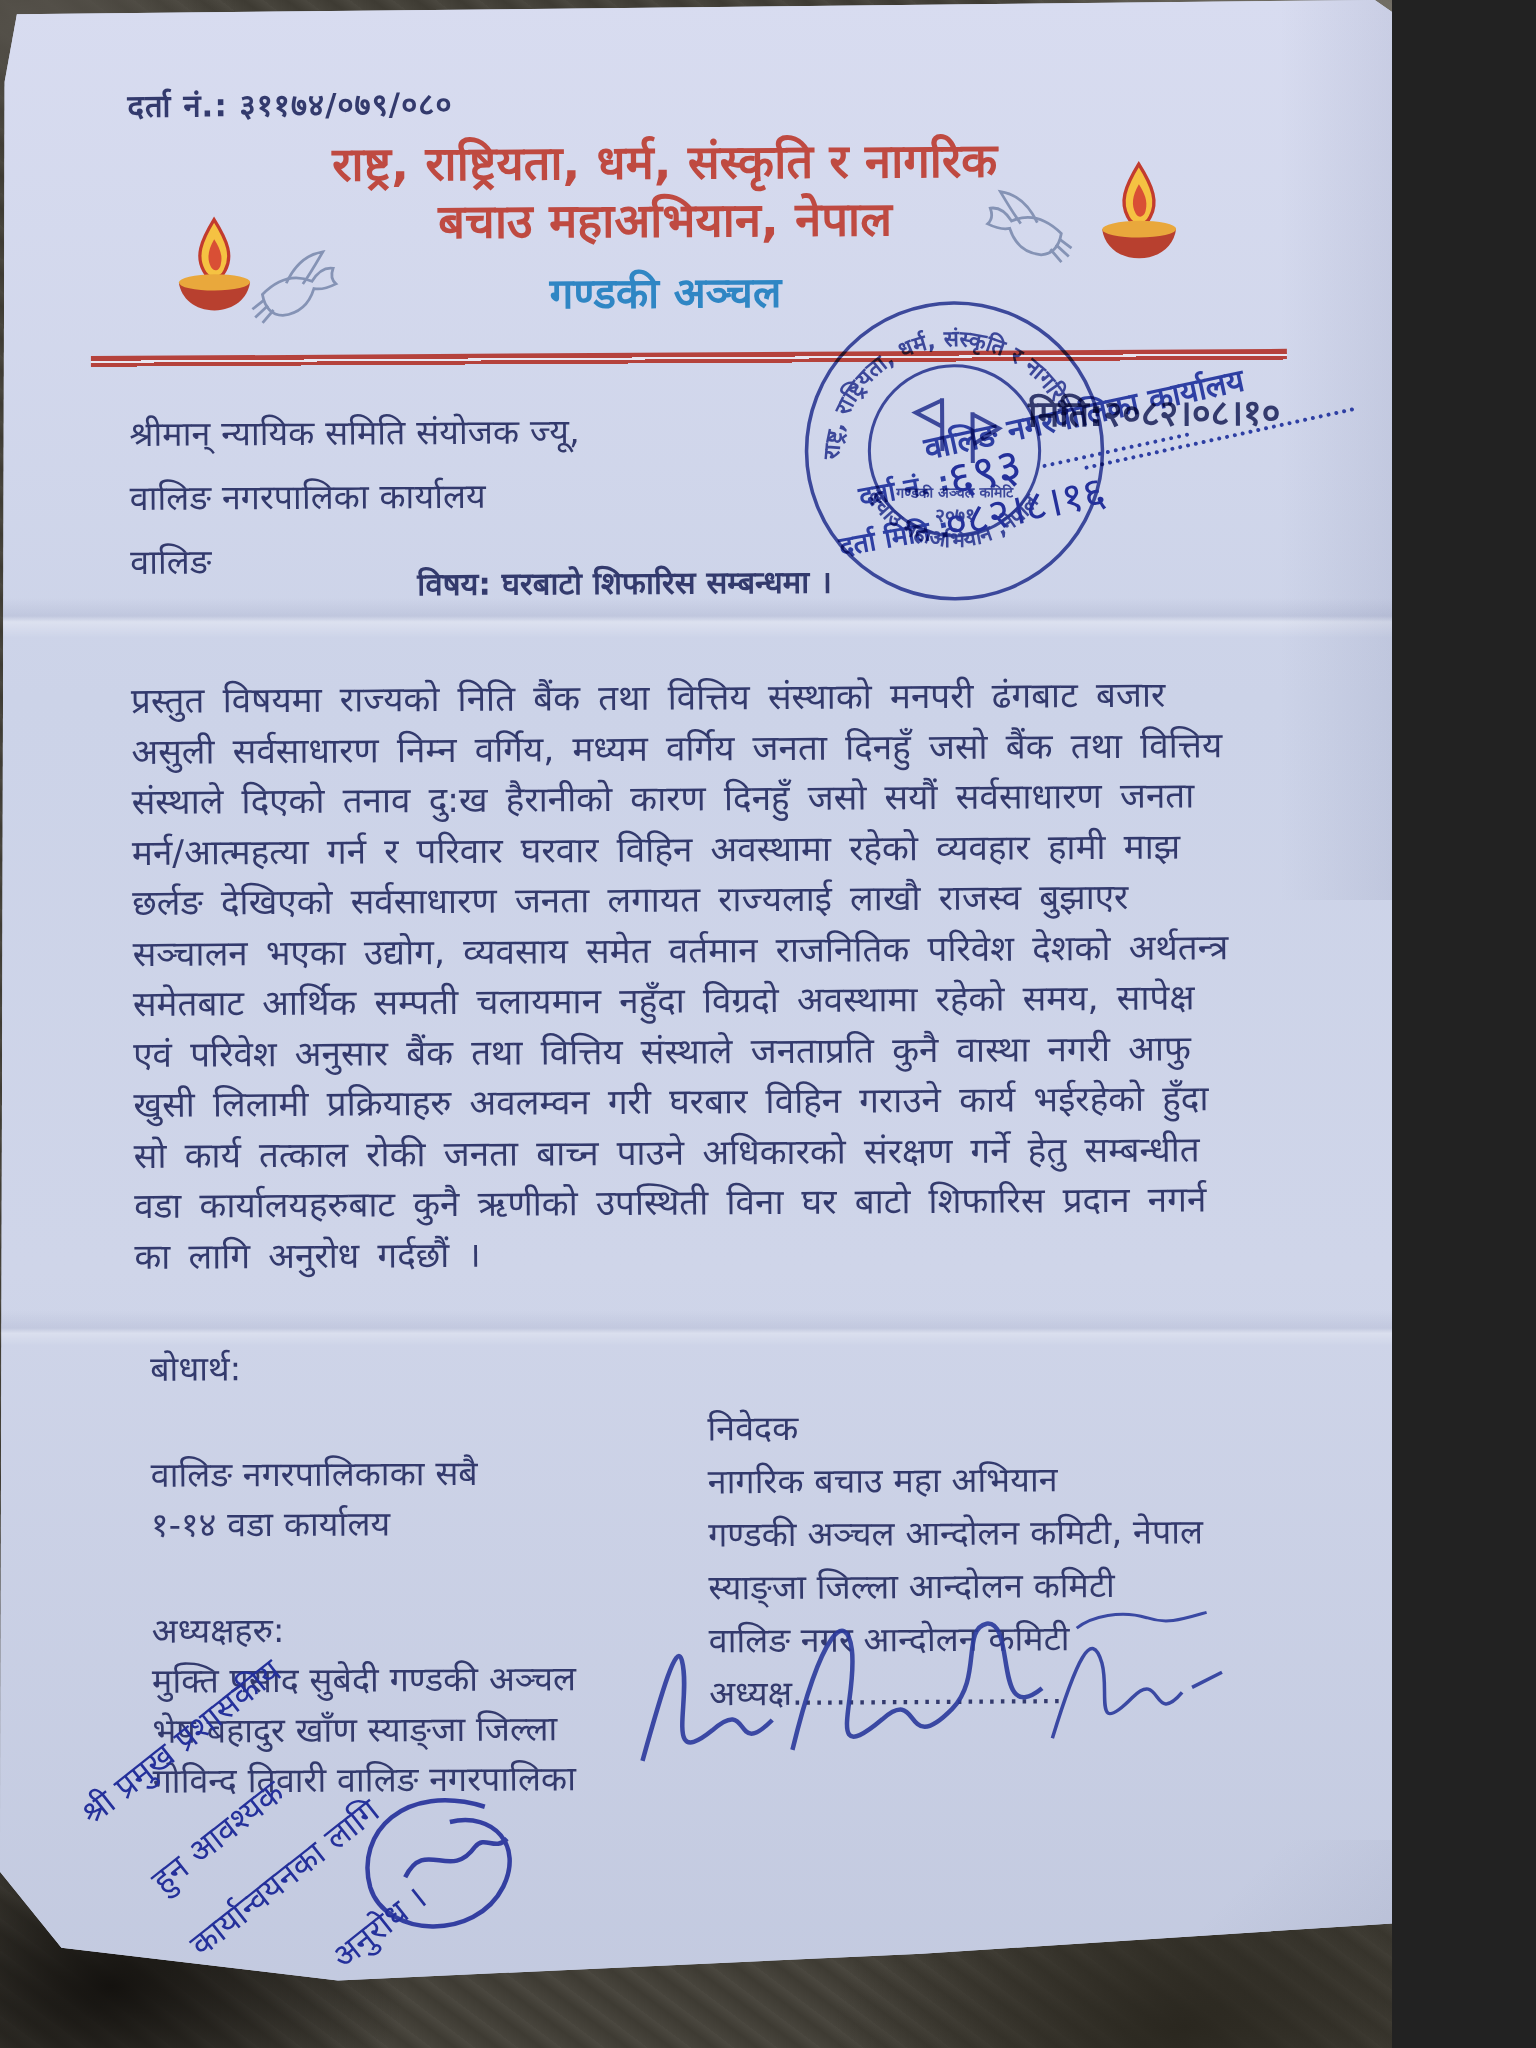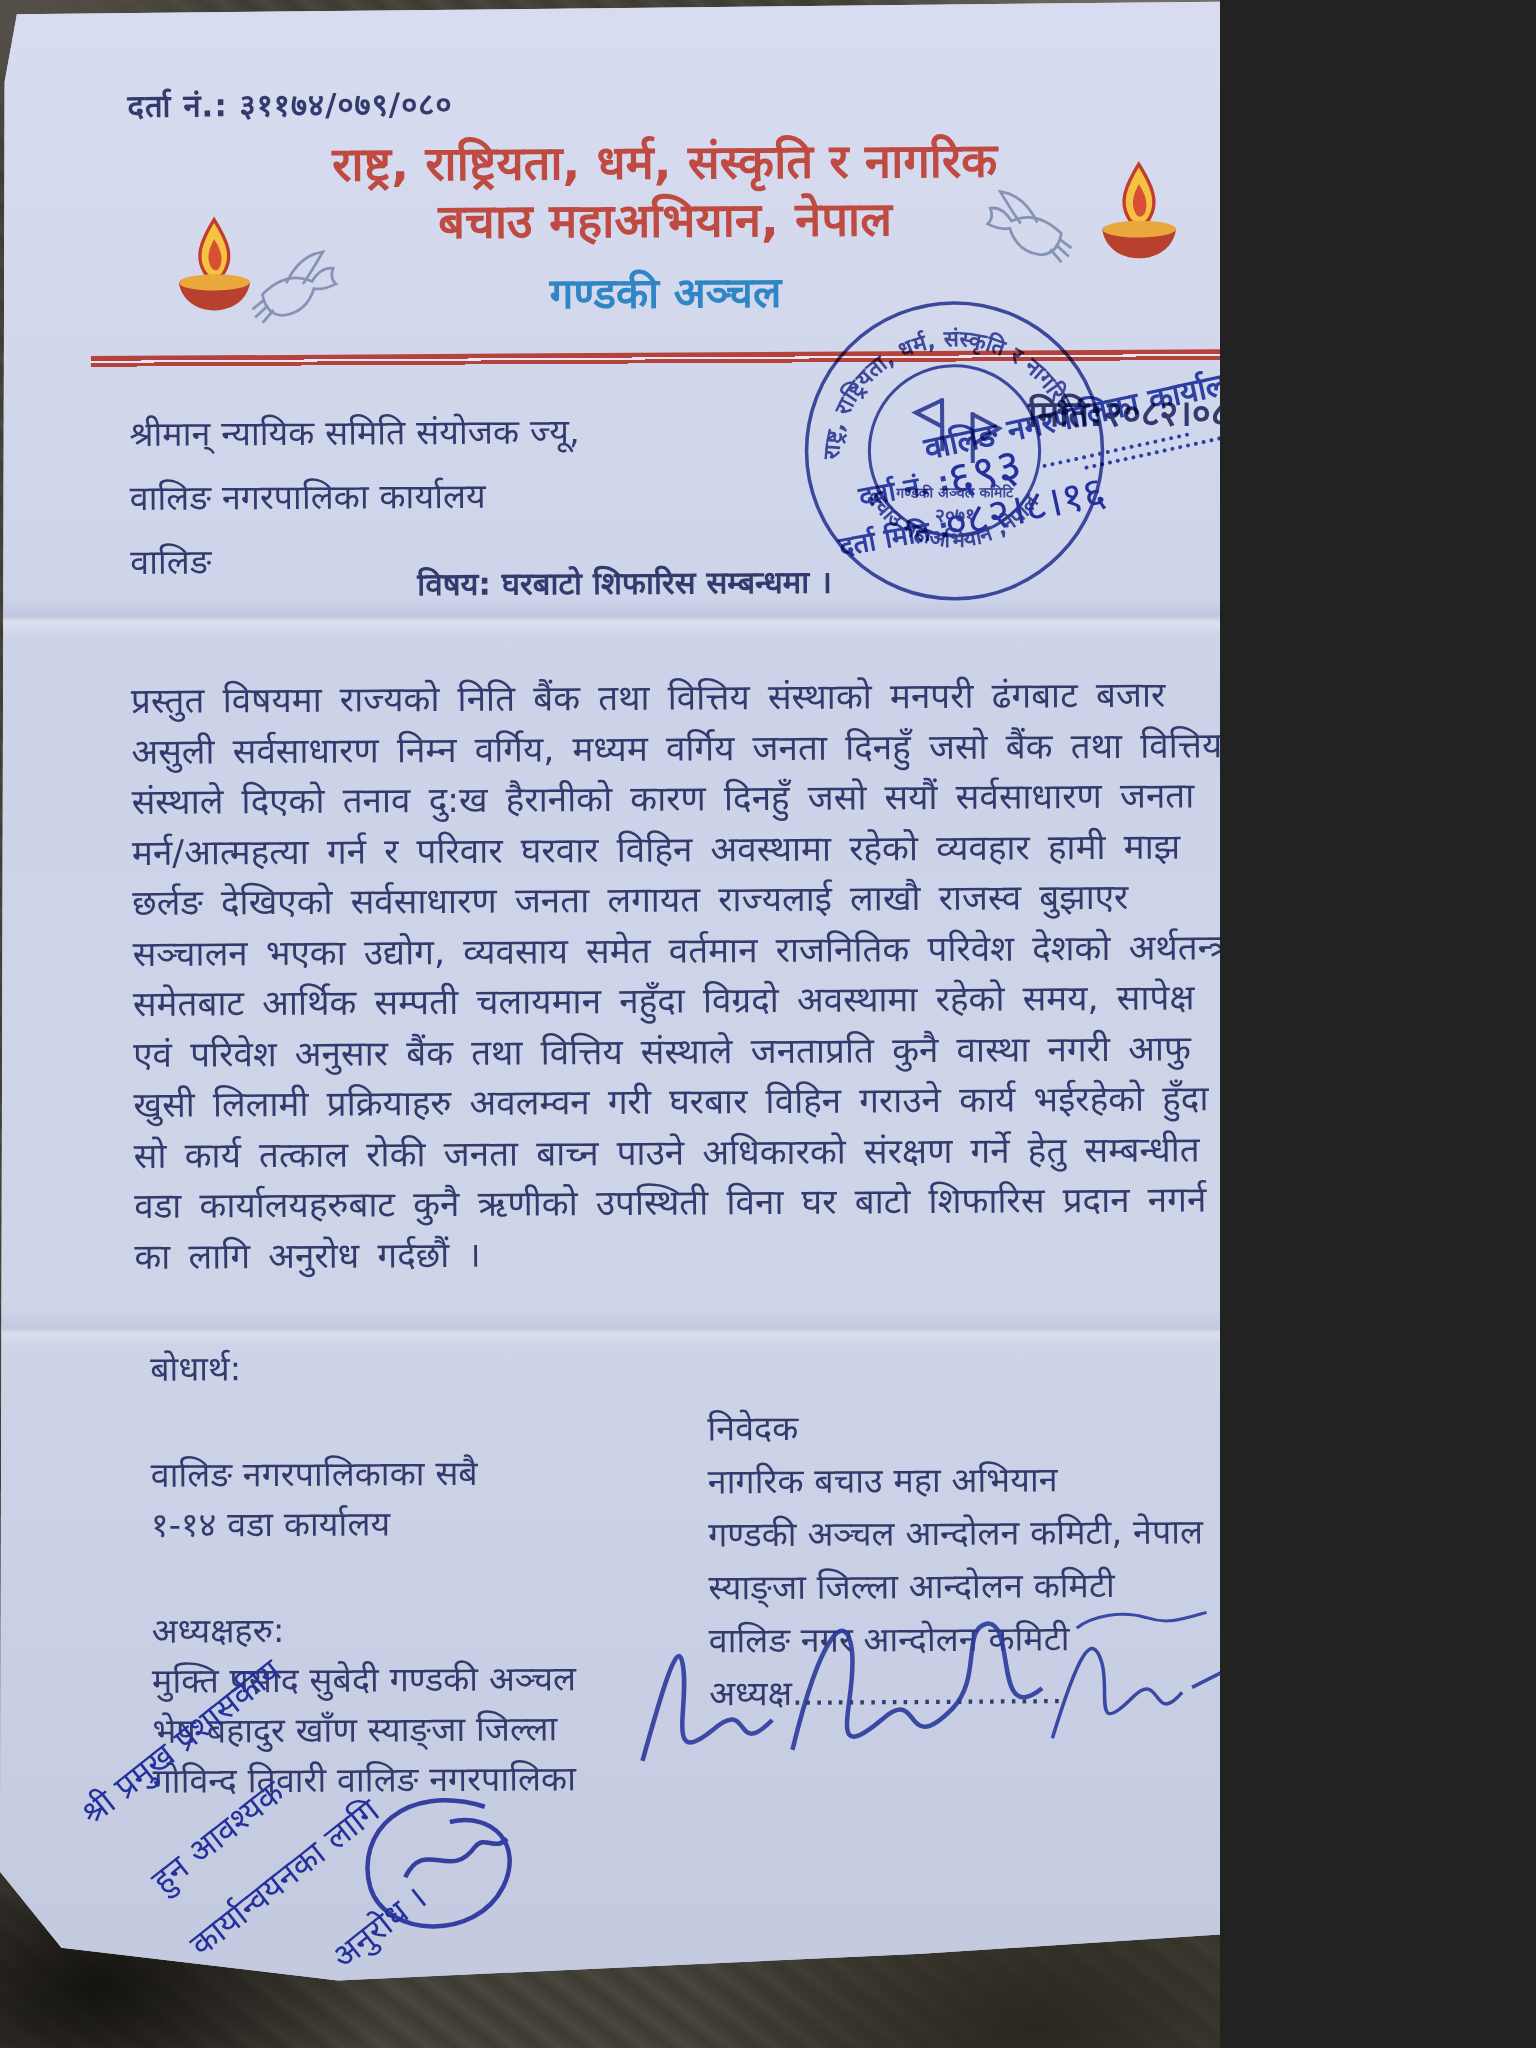--- a/index.html
+++ b/index.html
@@ -1,17 +1,17 @@
 <!DOCTYPE html>
 <html><head>
 <meta charset="utf-8">
 <style>
   html,body{margin:0;padding:0;background:#222;}
   #photo{
-    position:relative; width:1220px; height:2048px; overflow:hidden;
+    position:relative; width:1392px; height:2048px; overflow:hidden;
     font-family:"DejaVu Sans","Liberation Sans",sans-serif;
     background:
       radial-gradient(420px 260px at 8% 97%, #14120f 0%, rgba(20,18,15,0) 70%),
       radial-gradient(500px 300px at 85% 99%, #2a271f 0%, rgba(42,39,31,0) 70%),
       radial-gradient(600px 380px at 96% 4%, #8a867c 0%, rgba(138,134,124,0) 60%),
       radial-gradient(300px 200px at 2% 1%, #55514a 0%, rgba(85,81,74,0) 70%),
       repeating-linear-gradient(37deg, #47443c 0px, #3e3b33 14px, #4b4840 26px),
       #43403a;
   }
   #paper{

